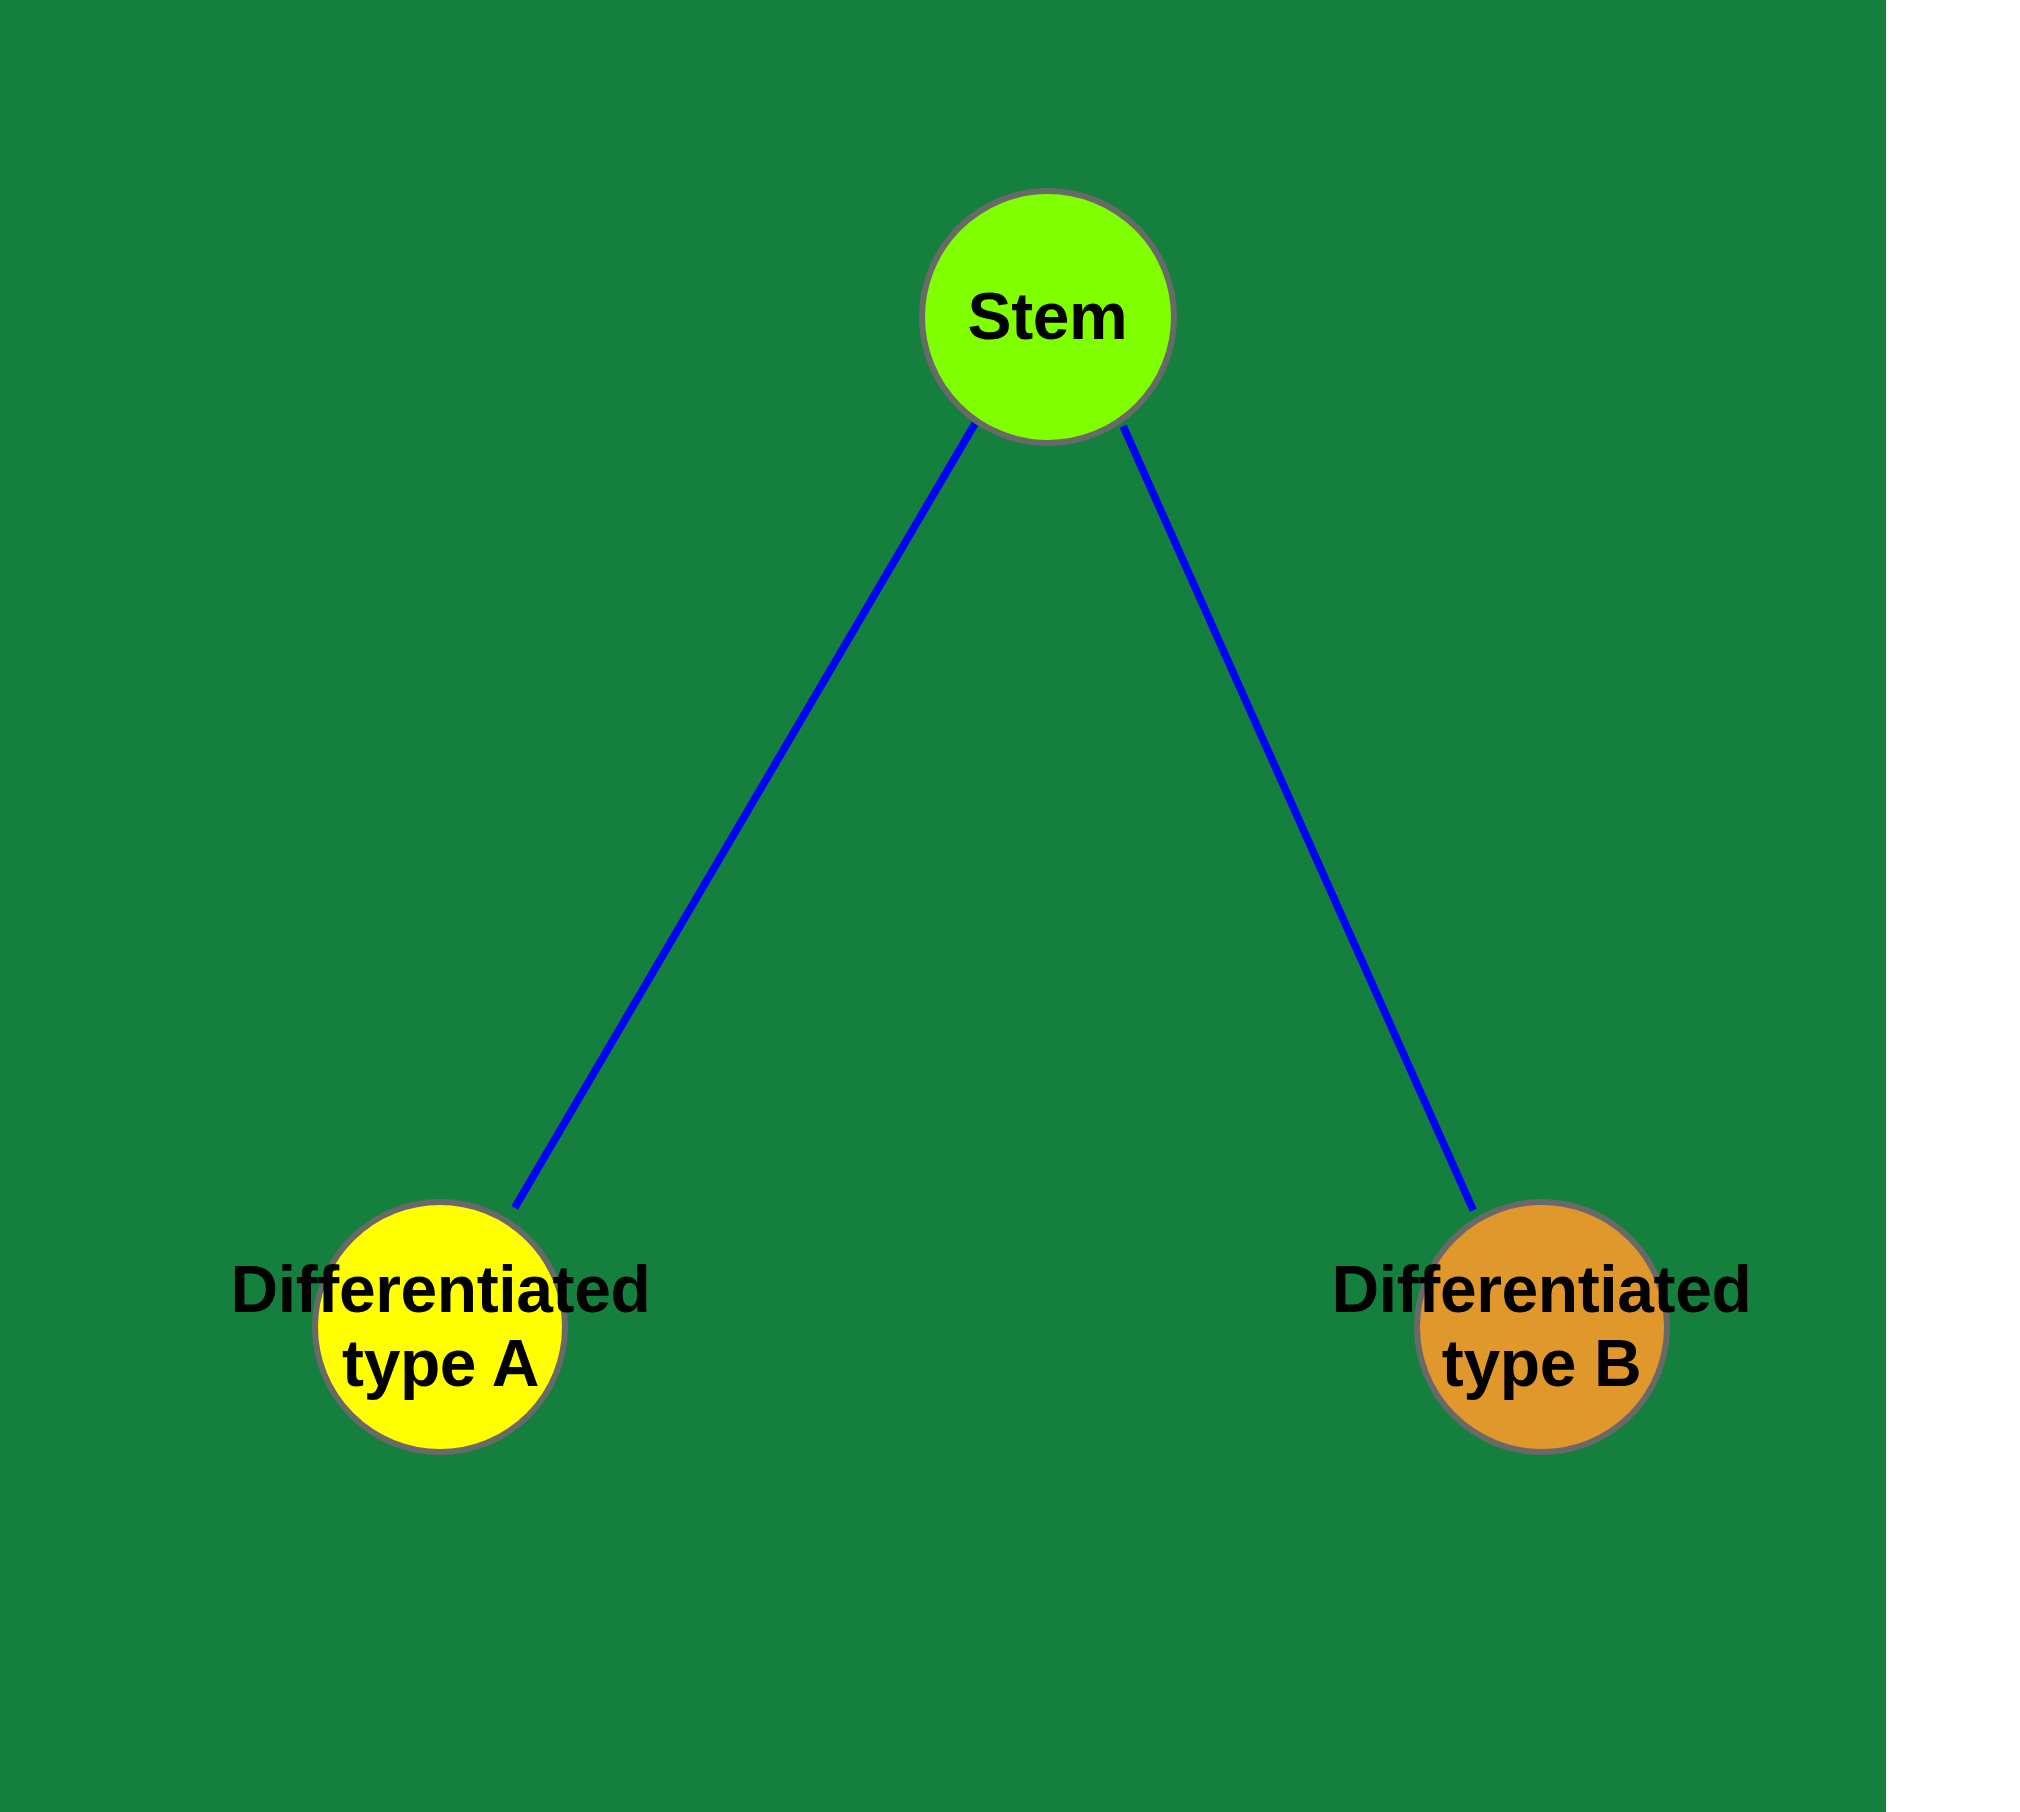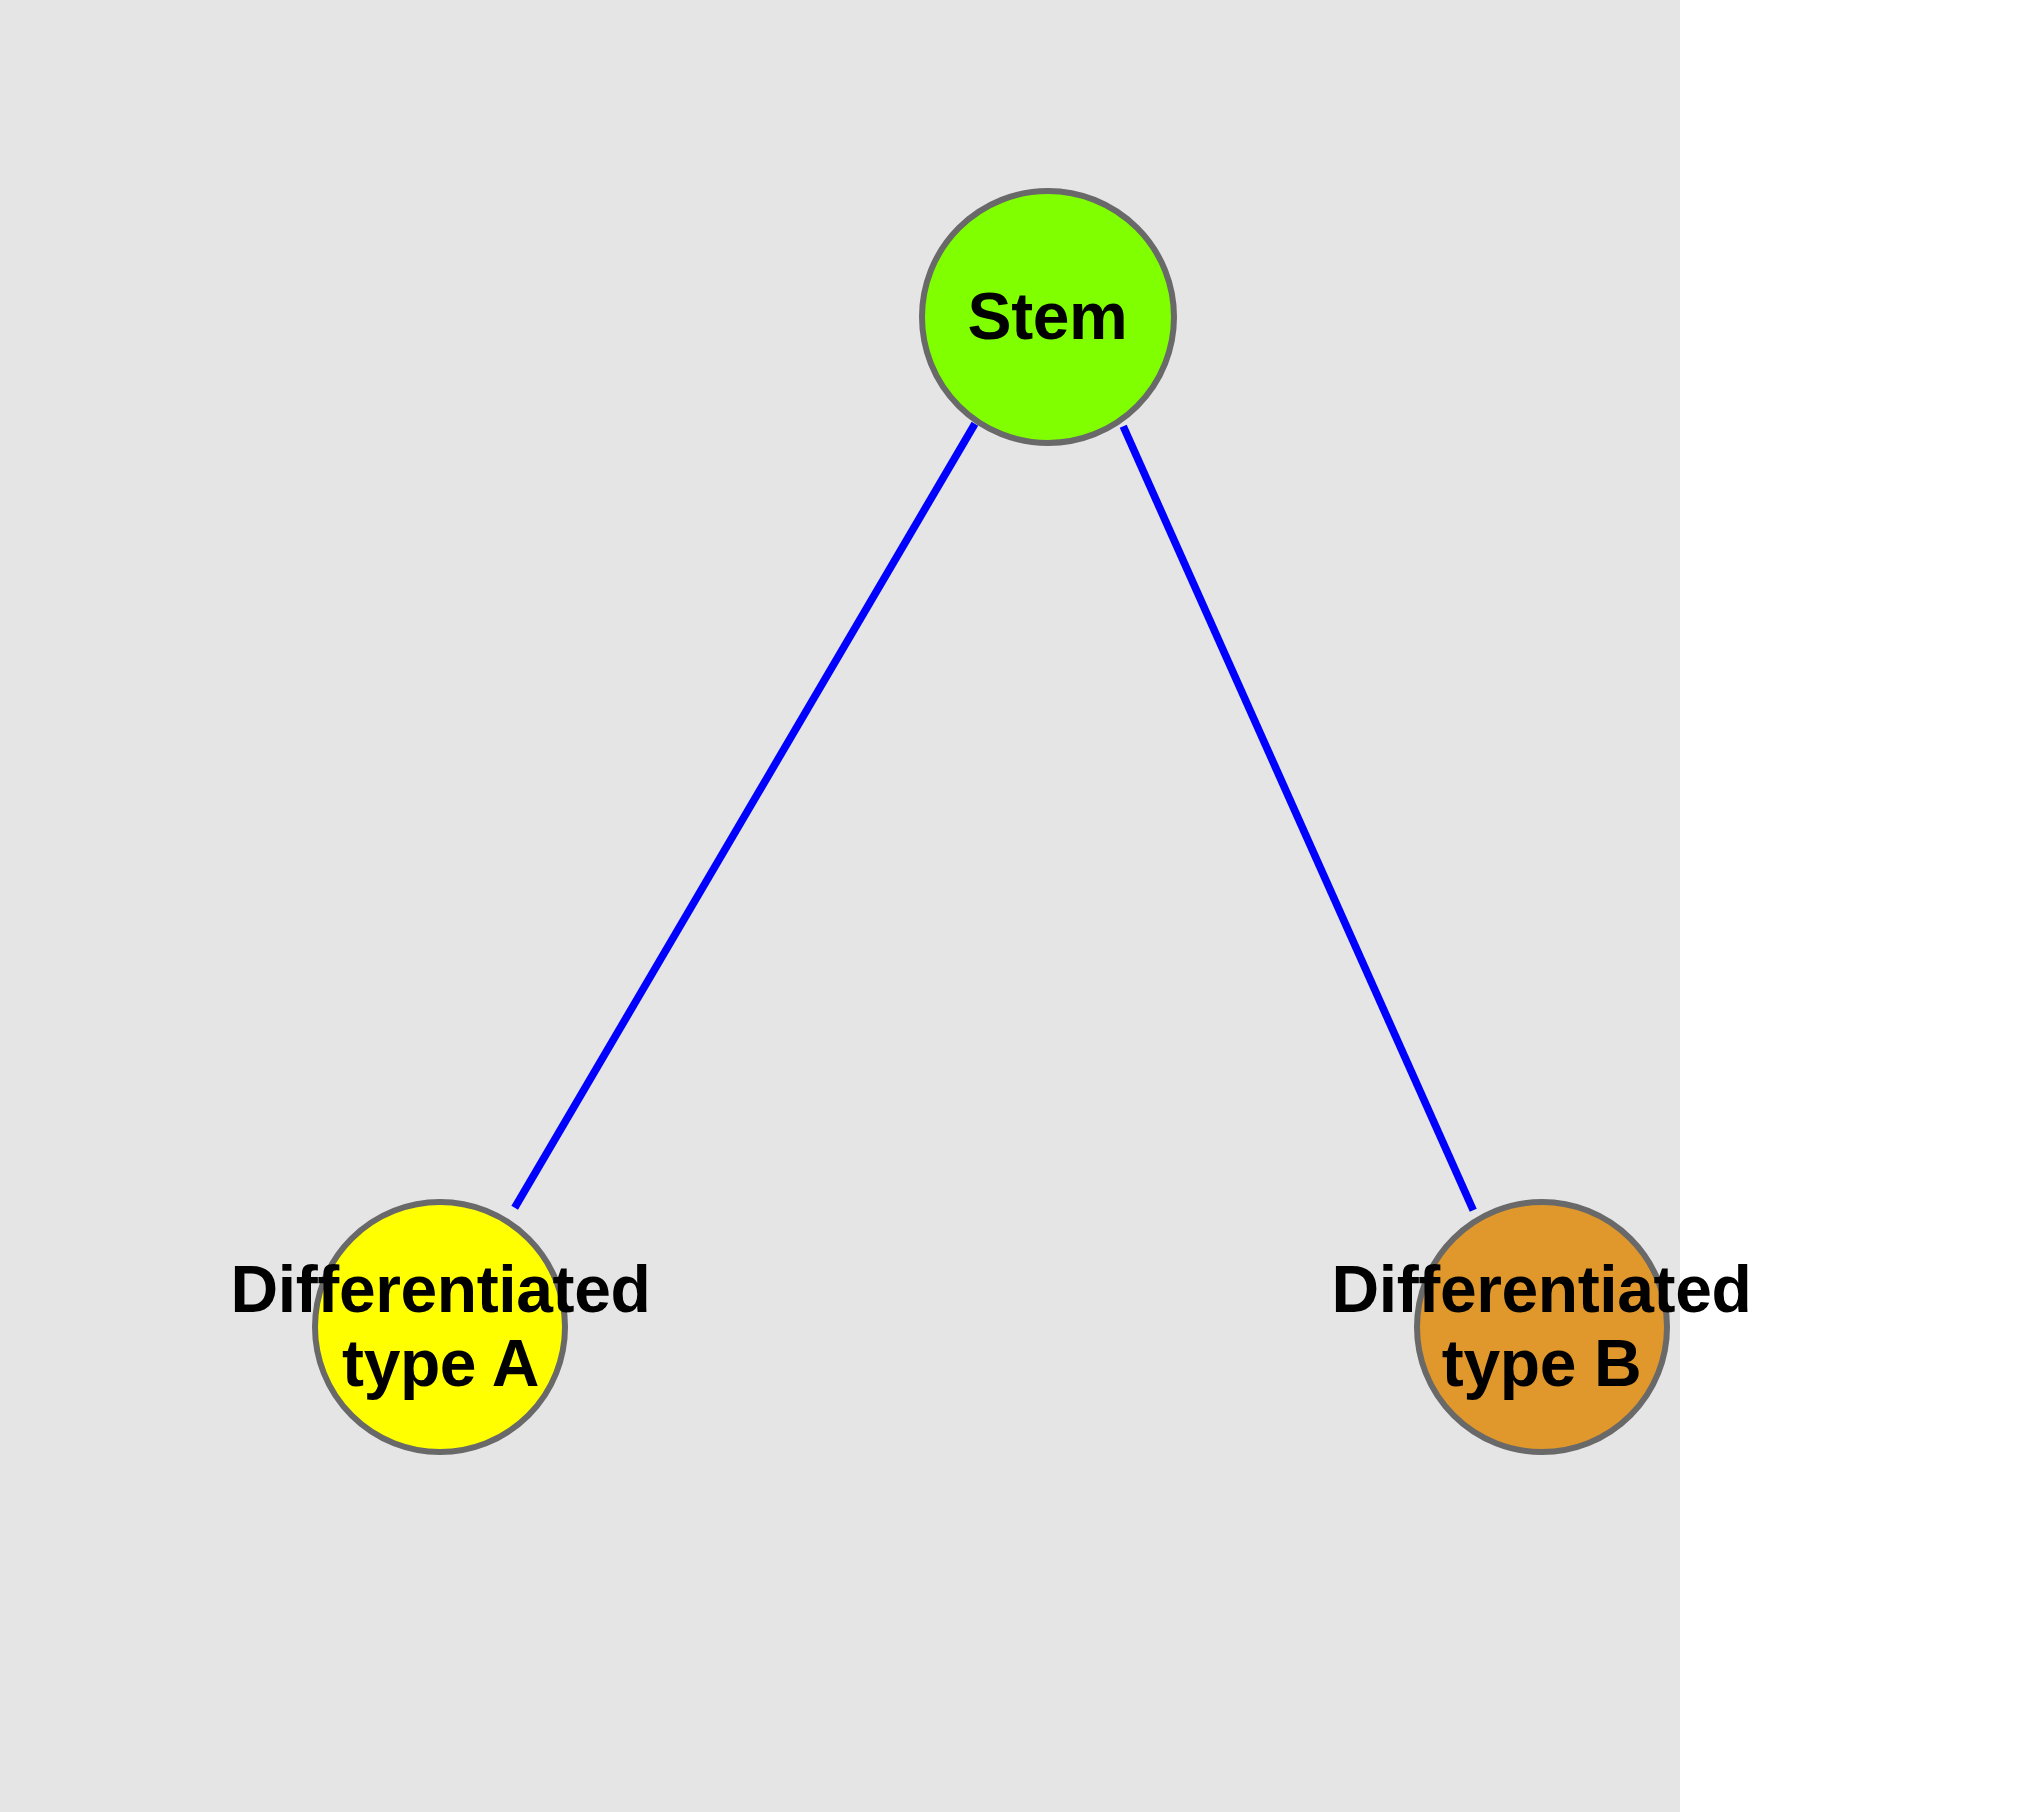--- a/index.html
+++ b/index.html
@@ -37,21 +37,21 @@
     font-weight: bold;
     color: #000000;
     line-height: 1.12;
     white-space: pre;
     letter-spacing: -0.4px;
   }
 </style>
 </head>
 <body>
 
-<div id="graph-canvas" style="background: #e5e5e5; width: 1680px; height: 1812px;">
+<div id="graph-canvas" style="background: #15803d; width: 1886px; height: 1812px;">
 
   <svg id="edge-layer" viewBox="0 0 2384 2138">
       <line x1="1150" y1="500" x2="607" y2="1425" stroke="#0000ff" stroke-width="9" stroke-linecap="butt"></line>
       <line x1="1325" y1="503" x2="1738" y2="1428" stroke="#0000ff" stroke-width="9" stroke-linecap="butt"></line>
     </svg>
 
   <div id="node-layer">
       <div class="graph-node" style="left: 919px; top: 188px; width: 258px; height: 258px; background: rgb(127, 255, 0); border-color: rgb(105, 105, 105); border-width: 6.8px;"></div>
       <div class="graph-node" style="left: 312px; top: 1199px; width: 256px; height: 256px; background: rgb(255, 255, 0); border-color: rgb(105, 105, 105); border-width: 6.8px;"></div>
       <div class="graph-node" style="left: 1414px; top: 1199px; width: 256px; height: 256px; background: rgb(224, 152, 44); border-color: rgb(105, 105, 105); border-width: 6.8px;"></div>

